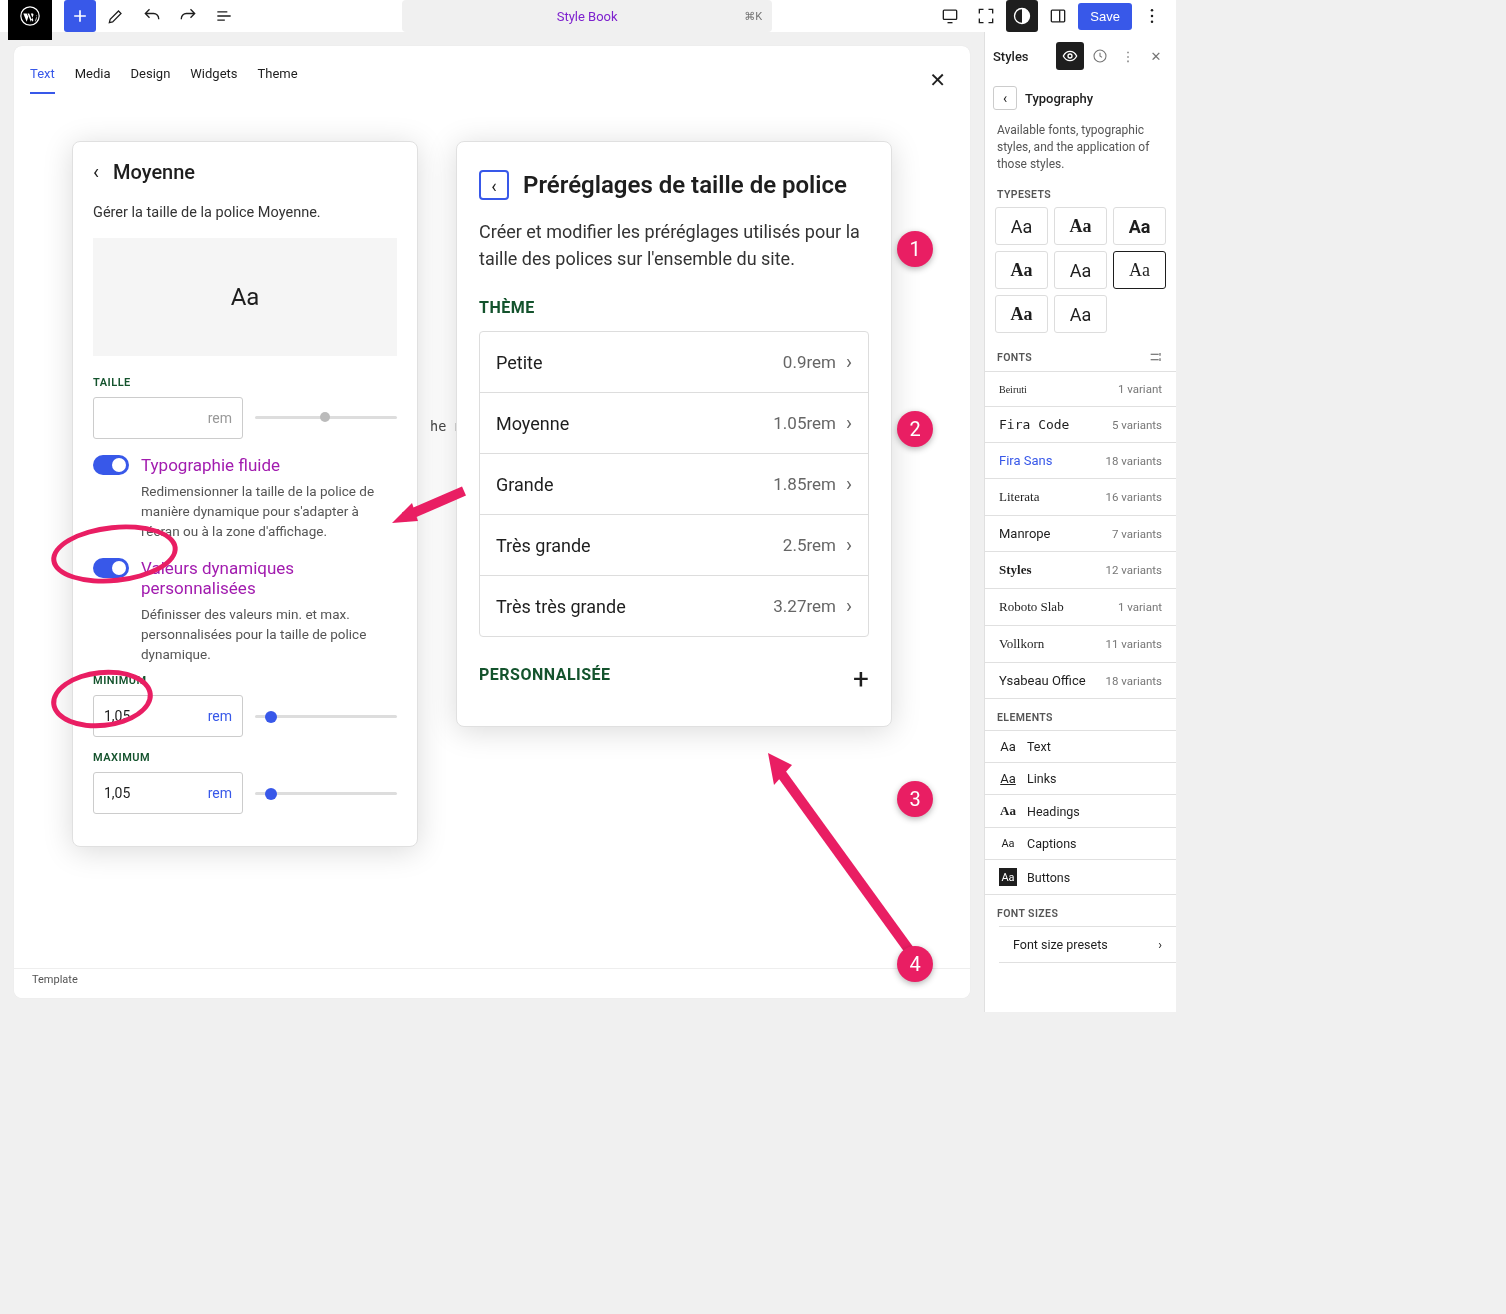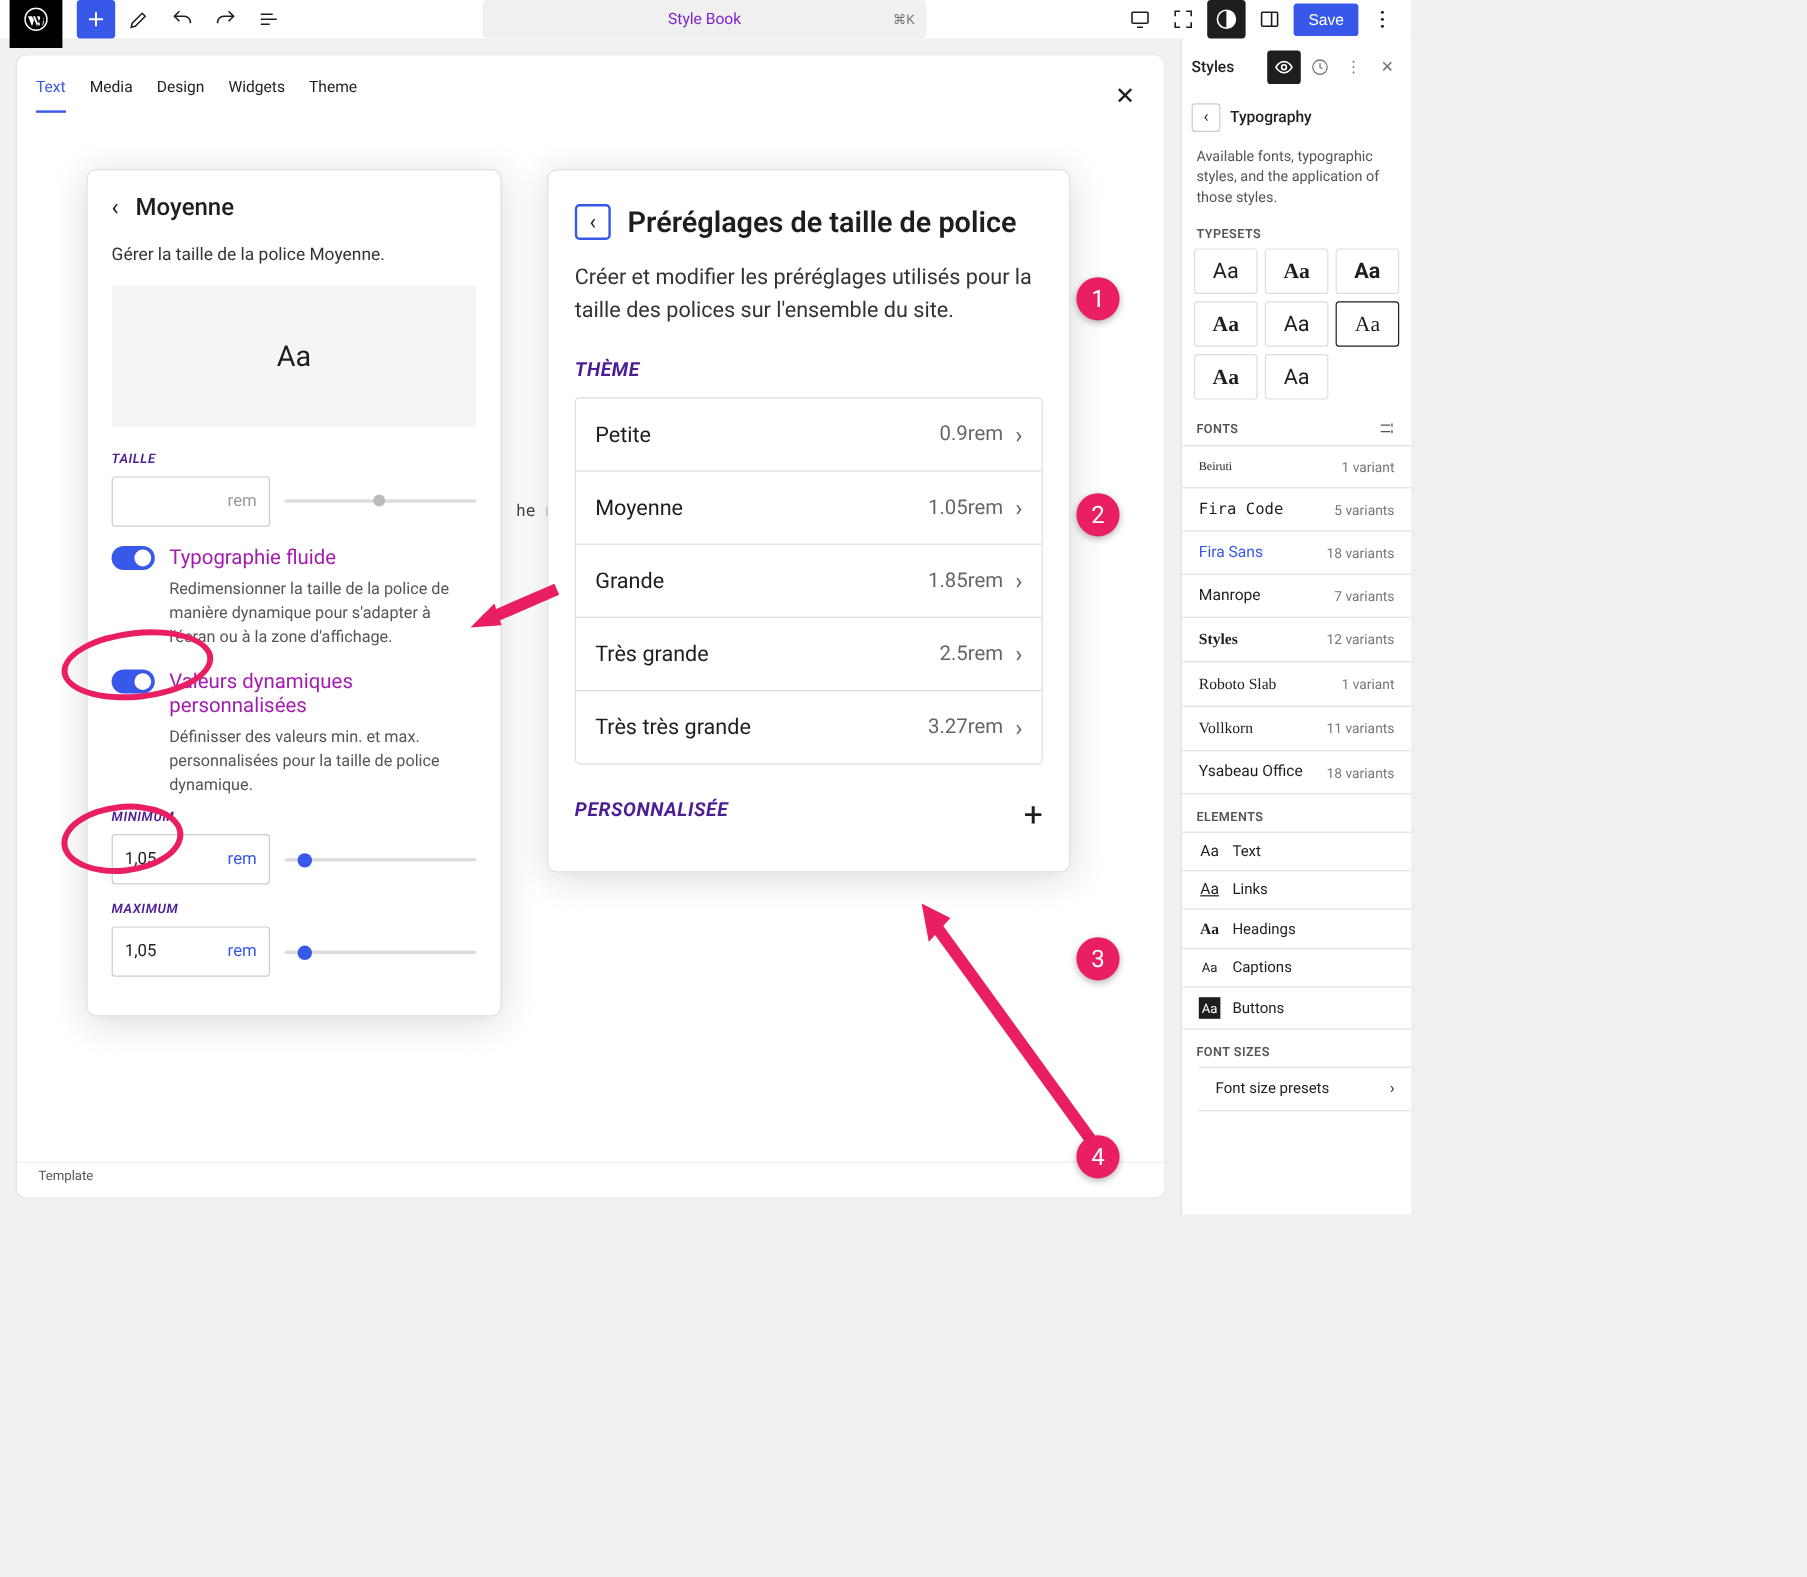--- a/index.html
+++ b/index.html
@@ -33,25 +33,25 @@
 .panel-right { left: 442px; top: 95px; width: 436px; padding: 28px 22px; }
 .panel-hdr { display: flex; align-items: center; gap: 14px; margin-bottom: 18px; }
 .back-chevron { font-size: 20px; color: #1e1e1e; cursor: pointer; }
 .back-chevron.boxed { border: 2px solid #3858e9; border-radius: 4px; width: 30px; height: 30px; display: flex; align-items: center; justify-content: center; font-size: 18px;}
 .panel-title { font-size: 20px; font-weight: 500; }
 .panel-title.big { font-size: 24px; font-weight: 600; }
 .panel-desc { font-size: 14.5px; color: #333; line-height: 1.5; margin-bottom: 14px; }
 .panel-desc.big { font-size: 18px; margin-bottom: 26px; }
 
 .preview-box { background: #f5f5f5; height: 118px; display: flex; align-items: center; justify-content: center; font-size: 24px; margin-bottom: 20px; border-radius: 0; }
-.section-label { font-size: 11px; font-weight: 600; letter-spacing: 0.5px; color: #4c1d95; margin: 10px 0 8px; font-style: italic; }
+.section-label { font-size: 11px; font-weight: 600; letter-spacing: 0.5px; color: #14532d; margin: 10px 0 8px; }
 .section-label.big { font-size: 16px; font-weight: 700; margin: 6px 0 14px; }
 
 .taille-row { display: flex; align-items: center; gap: 12px; margin-bottom: 14px; }
-.unit-input { display:flex; align-items:center; justify-content:flex-end; border: 1px solid #ccc; border-radius: 3px; padding: 12px 10px; width: 132px; color: #999; font-size: 14px; gap: 4px; }
+.unit-input { display:flex; align-items:center; justify-content:flex-end; border: 1px solid #ccc; border-radius: 3px; padding: 12px 10px; width: 150px; color: #999; font-size: 14px; gap: 4px; }
 .unit-input .val { color:#1e1e1e; text-align:left; flex:1; }
 .slider { flex: 1; height: 3px; background: #ddd; position: relative; border-radius: 2px; }
 .slider .thumb { position: absolute; width: 12px; height: 12px; background: #3858e9; border-radius: 50%; top: -4px; }
 .slider.gray .thumb { background: #bbb; width: 10px; height:10px; top:-4px; }
 
 .toggle-row { display: flex; gap: 12px; align-items: flex-start; margin: 16px 0 6px; }
 .toggle { width: 36px; height: 20px; background: #3858e9; border-radius: 10px; position: relative; flex-shrink: 0; }
 .toggle::after { content:""; position:absolute; width:14px; height:14px; background:#fff; border-radius:50%; top:3px; right:3px; }
 .toggle-title { font-size: 17px; color: #a21caf; font-weight: 400; }
 .toggle-desc { font-size: 13.5px; color: #555; line-height: 1.5; margin: 4px 0 10px 48px; }
@@ -350,20 +350,24 @@
         </div>
       <div class="font-item">
           <span class="fname" style="font-family:monospace">Fira Code</span>
           <span class="fcount">5 variants</span>
         </div>
       <div class="font-item active">
           <span class="fname">Fira Sans</span>
           <span class="fcount">18 variants</span>
         </div>
       <div class="font-item">
+          <span class="fname" style="font-family:serif">Literata</span>
+          <span class="fcount">16 variants</span>
+        </div>
+      <div class="font-item">
           <span class="fname">Manrope</span>
           <span class="fcount">7 variants</span>
         </div>
       <div class="font-item">
           <span class="fname" style="font-family:serif;font-weight:600">Styles</span>
           <span class="fcount">12 variants</span>
         </div>
       <div class="font-item">
           <span class="fname" style="font-family:serif">Roboto Slab</span>
           <span class="fcount">1 variant</span>

